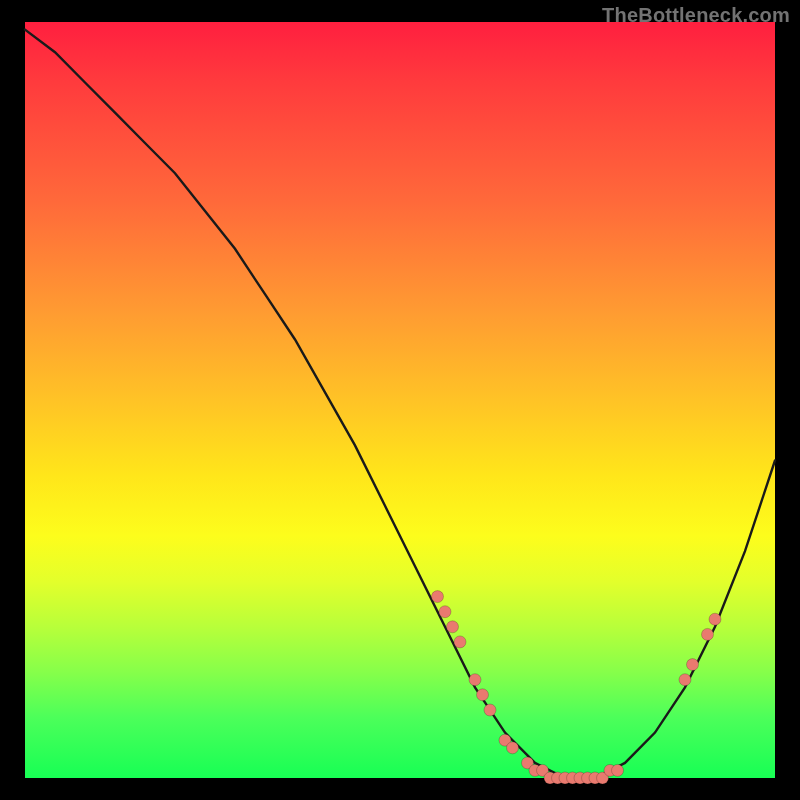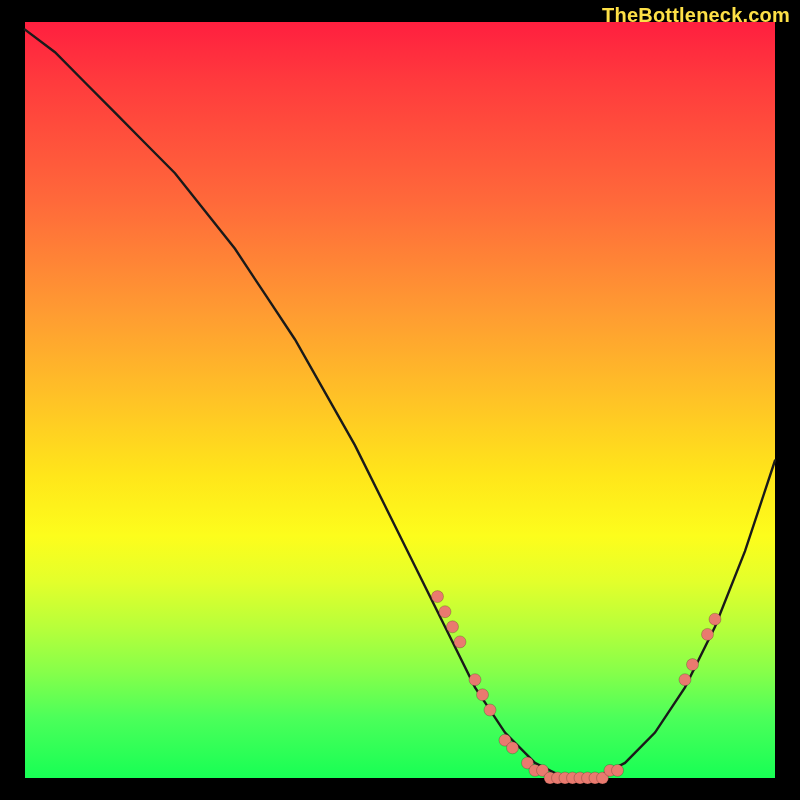--- a/index.html
+++ b/index.html
@@ -13,21 +13,21 @@
   }
   .wrap {
     position: relative;
     width: 800px;
     height: 800px;
   }
   .watermark {
     position: absolute;
     top: 4px;
     right: 10px;
-    color: #fde047;
+    color: #737373;
     font-size: 20px;
     font-weight: 600;
     letter-spacing: 0.2px;
     z-index: 30;
   }
   
   .plot {
     position: absolute;
     left: 25px;
     top: 22px;

